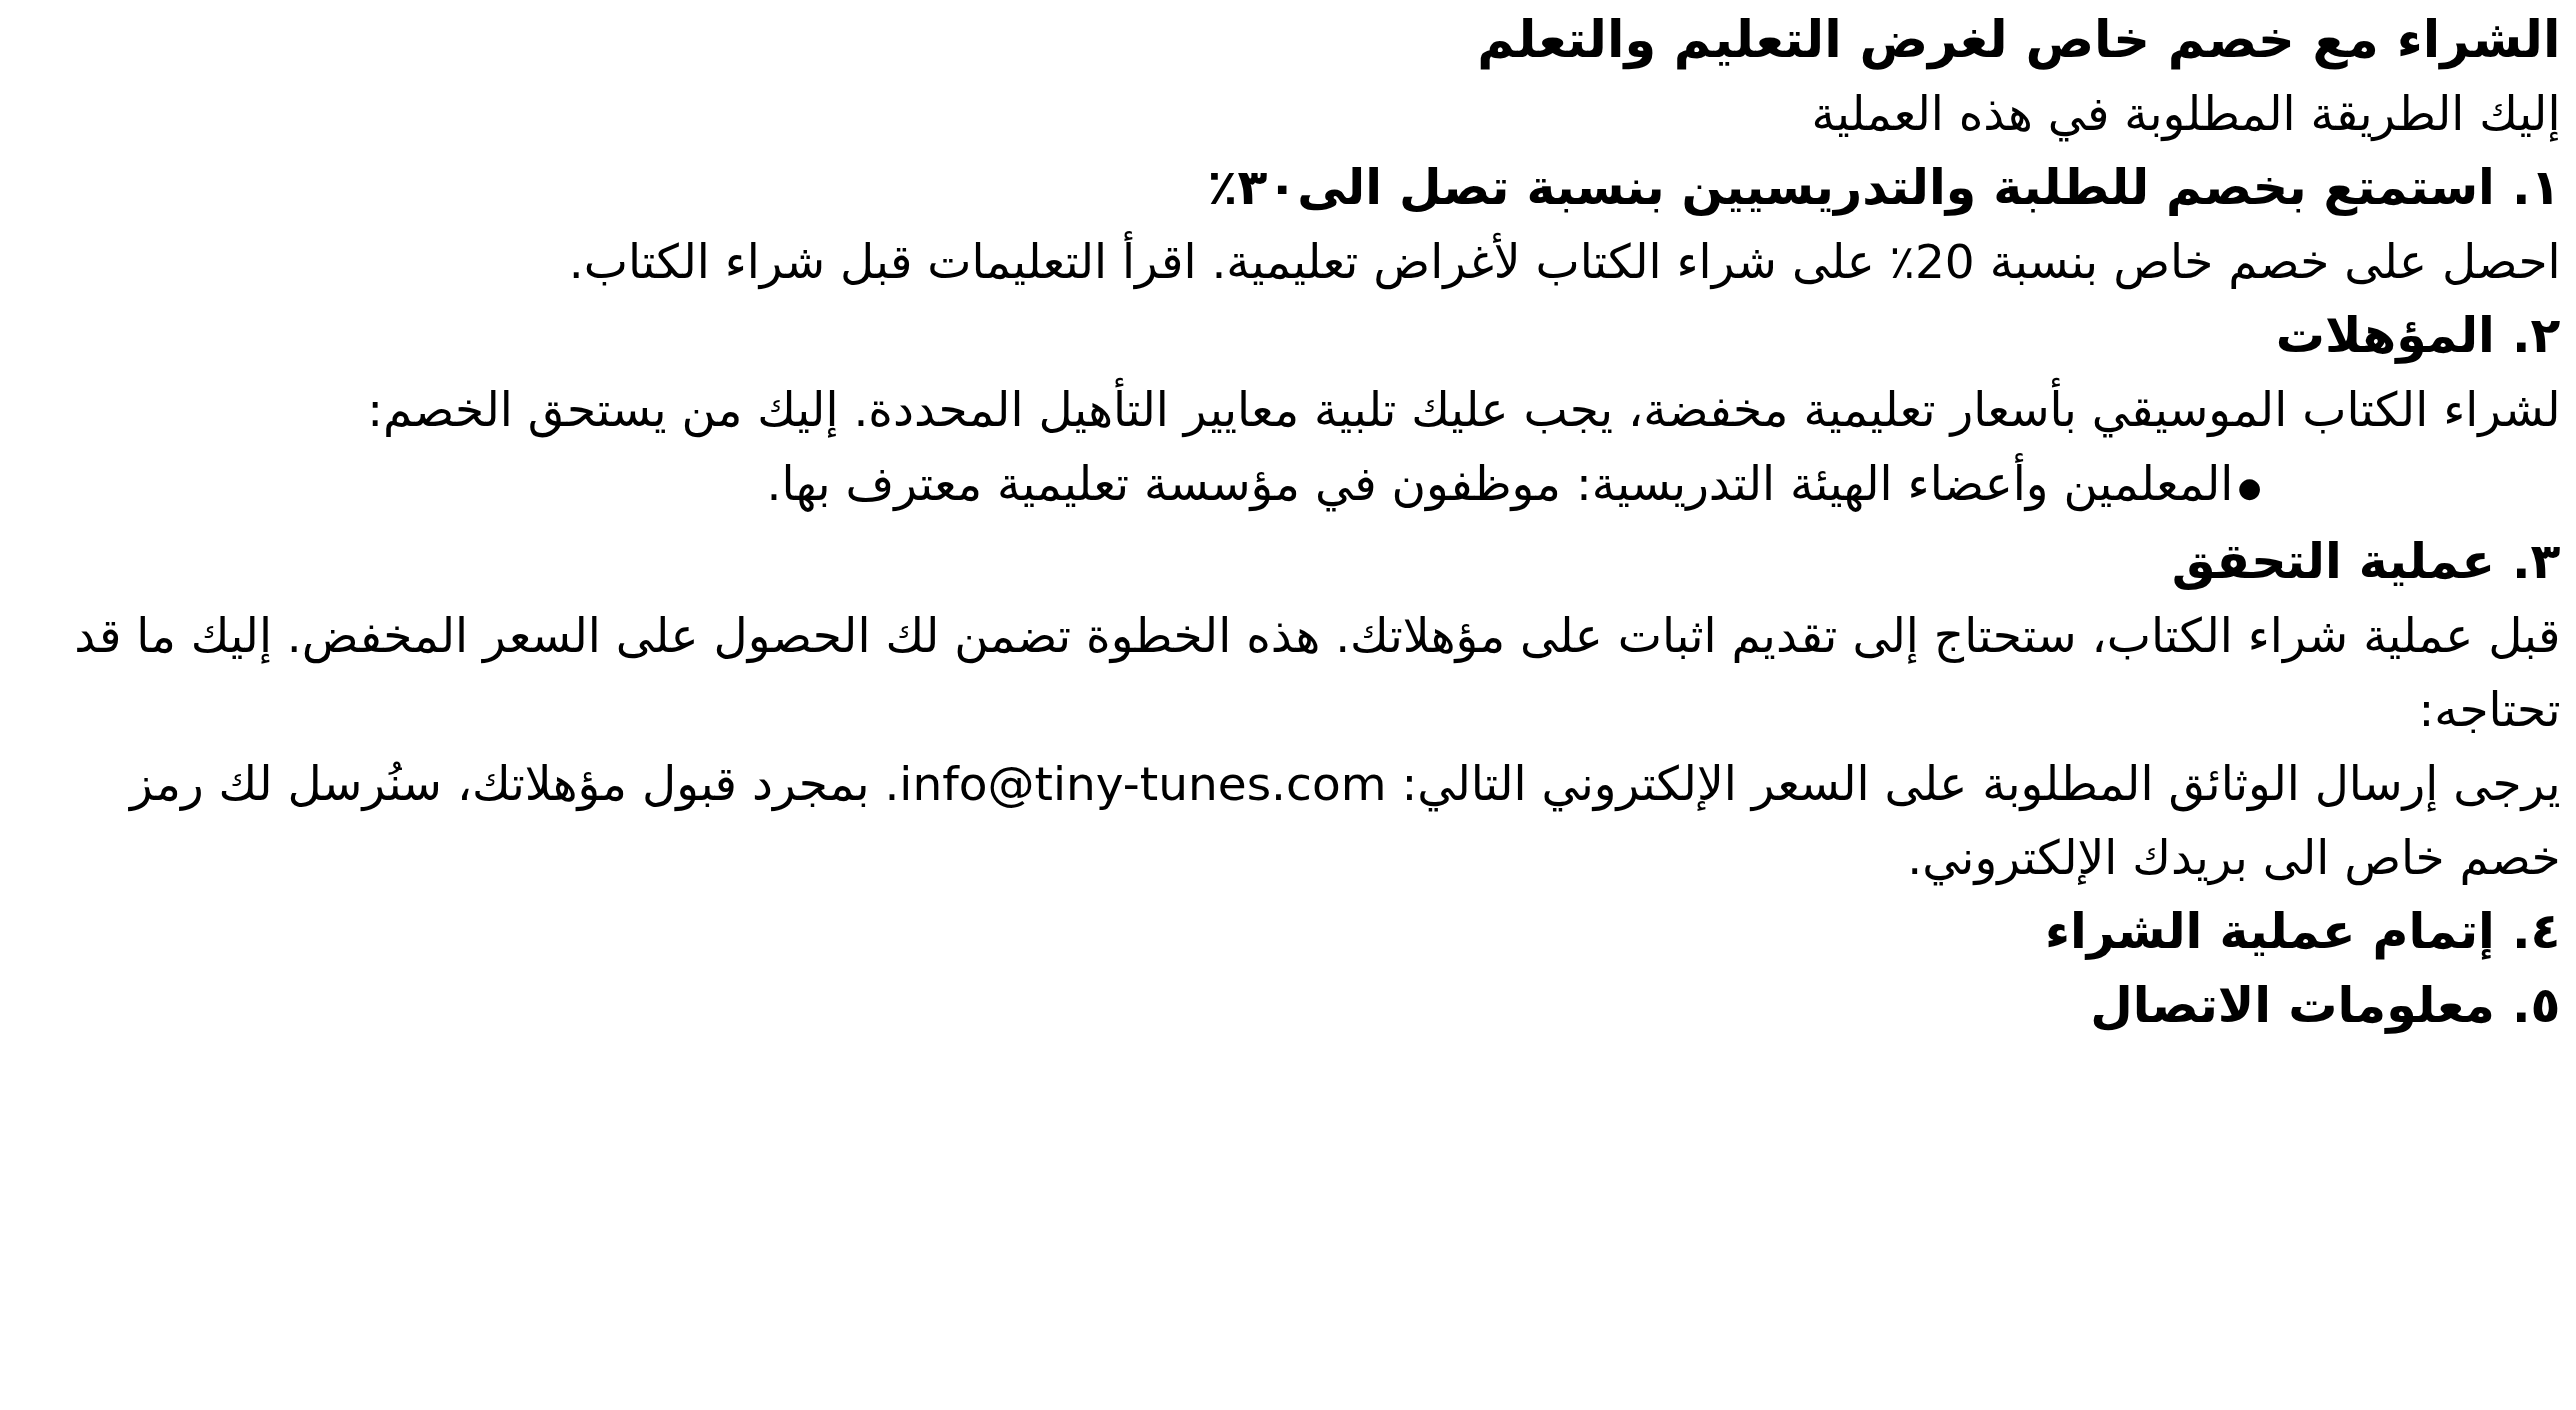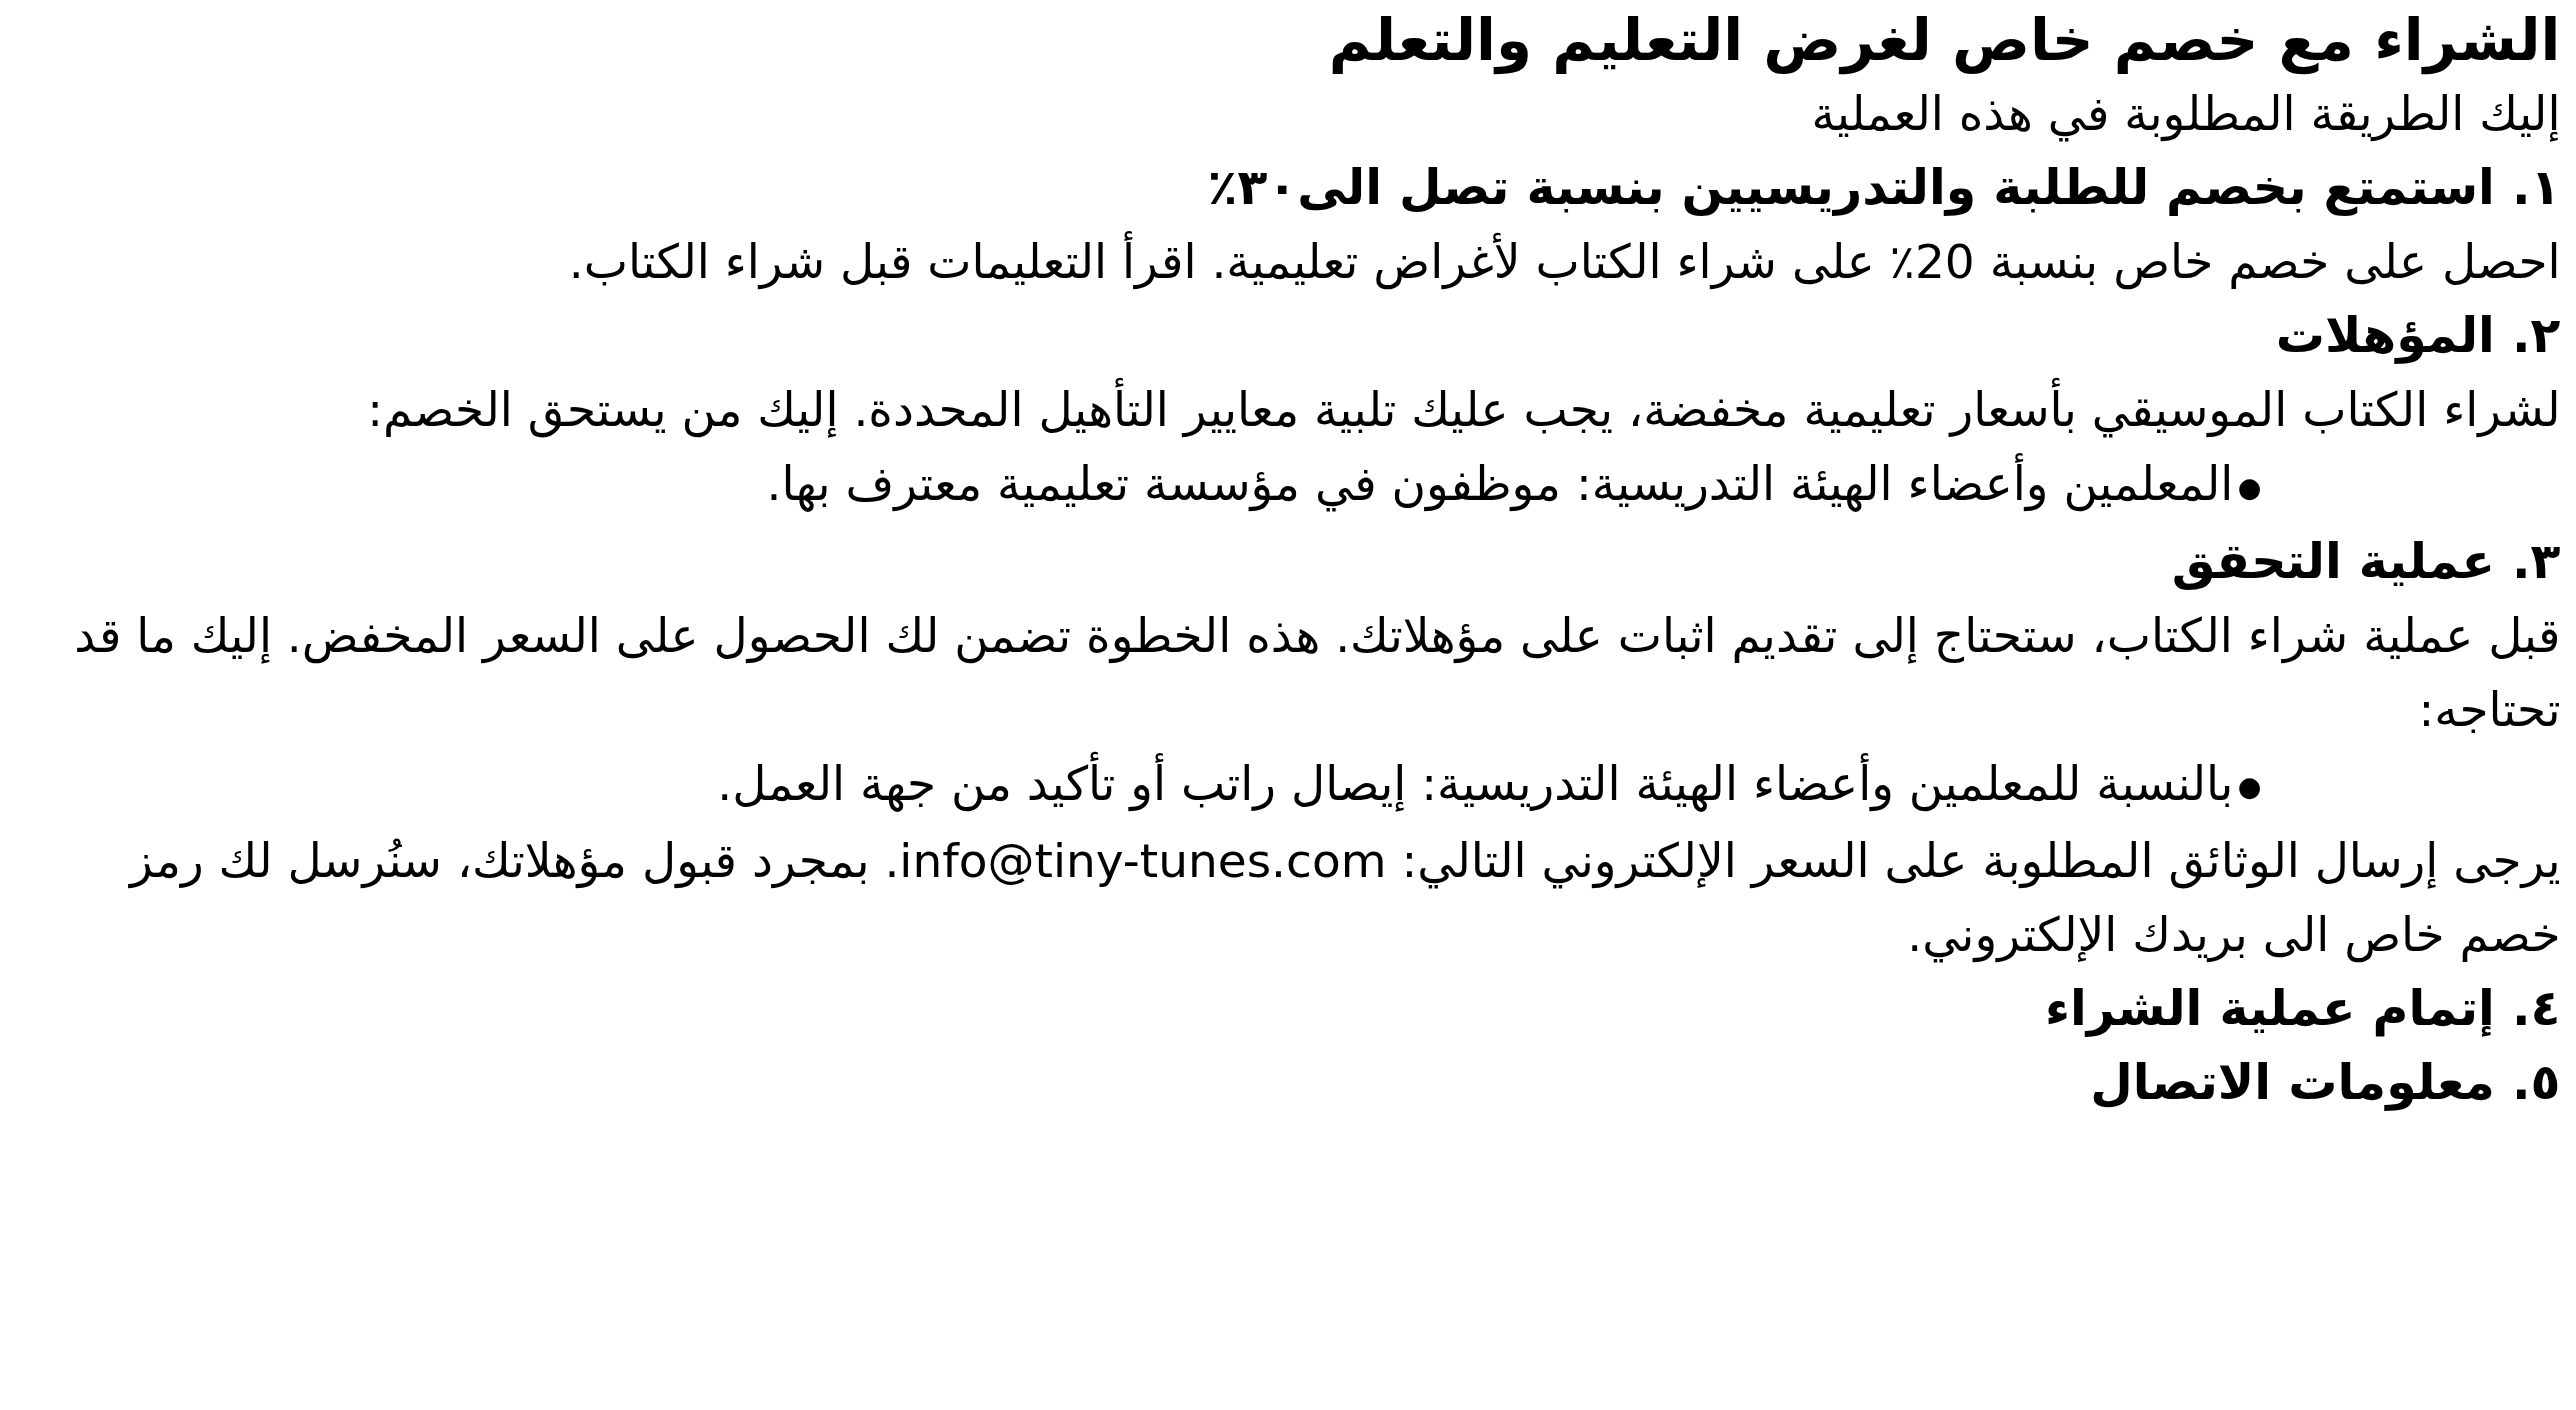--- a/index.html
+++ b/index.html
@@ -14,21 +14,21 @@
   }
   .doc {
     direction: rtl;
     text-align: right;
     padding: 3.4px 15.5px 0 17px;
     font-size: 47px;
     line-height: 74px;
   }
   .doc h1 {
     margin: 0;
-    font-size: 58px;
+    font-size: 51px;
     font-weight: bold;
     line-height: 74px;
   }
   .doc h2 {
     margin: 0;
     font-size: 49px;
     font-weight: bold;
     line-height: 74px;
   }
   .doc p { margin: 0; }
@@ -50,21 +50,20 @@
 
   <h2>١. استمتع بخصم للطلبة والتدريسيين بنسبة تصل الى٣٠٪</h2>
   <p>احصل على خصم خاص بنسبة 20٪ على شراء الكتاب لأغراض تعليمية. اقرأ التعليمات قبل شراء الكتاب.</p>
 
   <h2>٢. المؤهلات</h2>
   <p>لشراء الكتاب الموسيقي بأسعار تعليمية مخفضة، يجب عليك تلبية معايير التأهيل المحددة. إليك من يستحق الخصم:</p>
   <p class="bullet"><span class="marker">●</span><span>المعلمين وأعضاء الهيئة التدريسية: موظفون في مؤسسة تعليمية معترف بها.</span></p>
 
   <h2>٣. عملية التحقق</h2>
   <p>قبل عملية شراء الكتاب، ستحتاج إلى تقديم اثبات على مؤهلاتك. هذه الخطوة تضمن لك الحصول على السعر المخفض. إليك ما قد تحتاجه:</p>
-  <p class="bullet"><span class="marker">●</span><span>بالنسبة للمعلمين وأعضاء الهيئة التدريسية: إيصال راتب أو تأكيد من جهة العمل.</span></p>
   <p><span>يرجى إرسال الوثائق المطلوبة على السعر الإلكتروني التالي: </span><span class="email">info@tiny-tunes.com</span><span>. بمجرد قبول مؤهلاتك، سنُرسل لك رمز خصم خاص الى بريدك الإلكتروني.</span></p>
 
   <h2>٤. إتمام عملية الشراء</h2>
 
   <h2>٥. معلومات الاتصال</h2>
 
 </main>
 
 
 </body></html>

